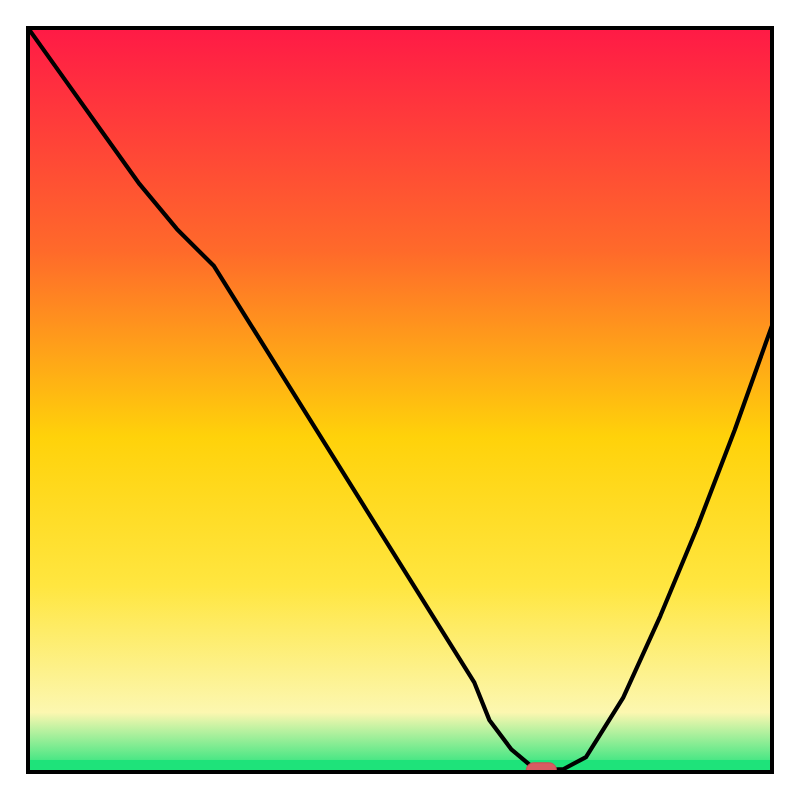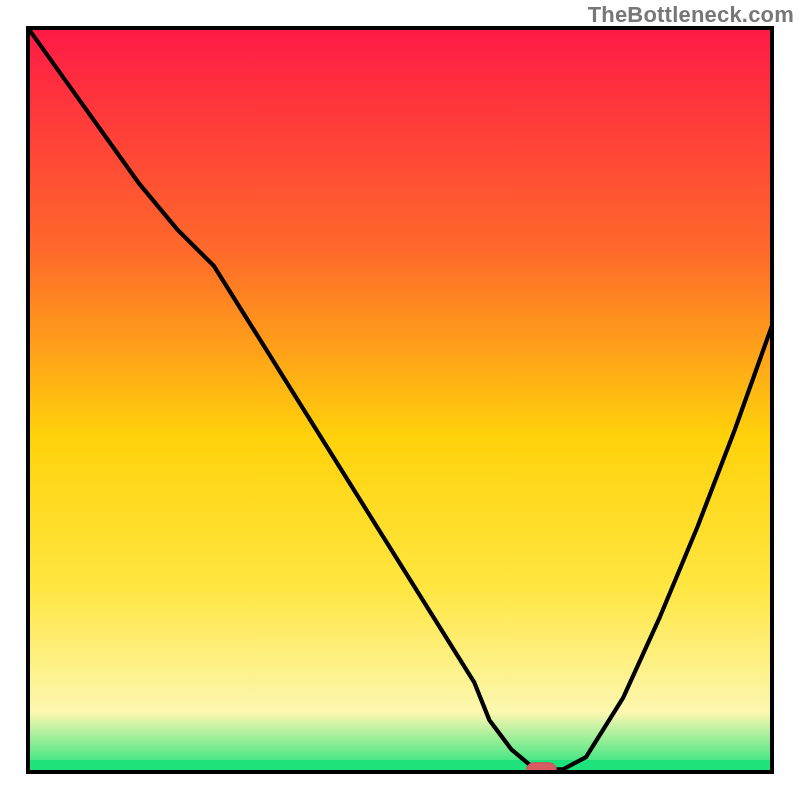--- a/index.html
+++ b/index.html
@@ -58,14 +58,13 @@
       <rect x="28" y="760" width="744" height="12" fill="#1ee37a"></rect>
 
       <path id="curve-path" fill="none" stroke="#000000" stroke-width="4.2" stroke-linejoin="round" stroke-linecap="round" d="M28.0 28.0 L65.2 80.1 L102.4 132.2 L139.6 184.2 L176.8 228.9 L214.0 266.1 L251.2 325.6 L288.4 385.1 L325.6 444.6 L362.8 504.2 L400.0 563.7 L437.2 623.2 L474.4 682.7 L489.3 719.9 L511.6 749.7 L533.9 768.3 L548.8 769.8 L563.7 769.0 L586.0 757.1 L623.2 697.6 L660.4 615.8 L697.6 526.5 L734.8 429.8 L772.0 325.6"></path>
 
       <rect id="marker" rx="7" ry="7" width="30" height="14" fill="#d85c62" stroke="#cc4f55" stroke-width="1" x="526.4" y="762.8"></rect>
     </g>
 
     <rect x="28" y="28" width="744" height="744" fill="none" stroke="#000000" stroke-width="4"></rect>
   </svg>
 
-  <div class="watermark">TheBottleneck.com</div>
 </div>
 
 </body></html>

